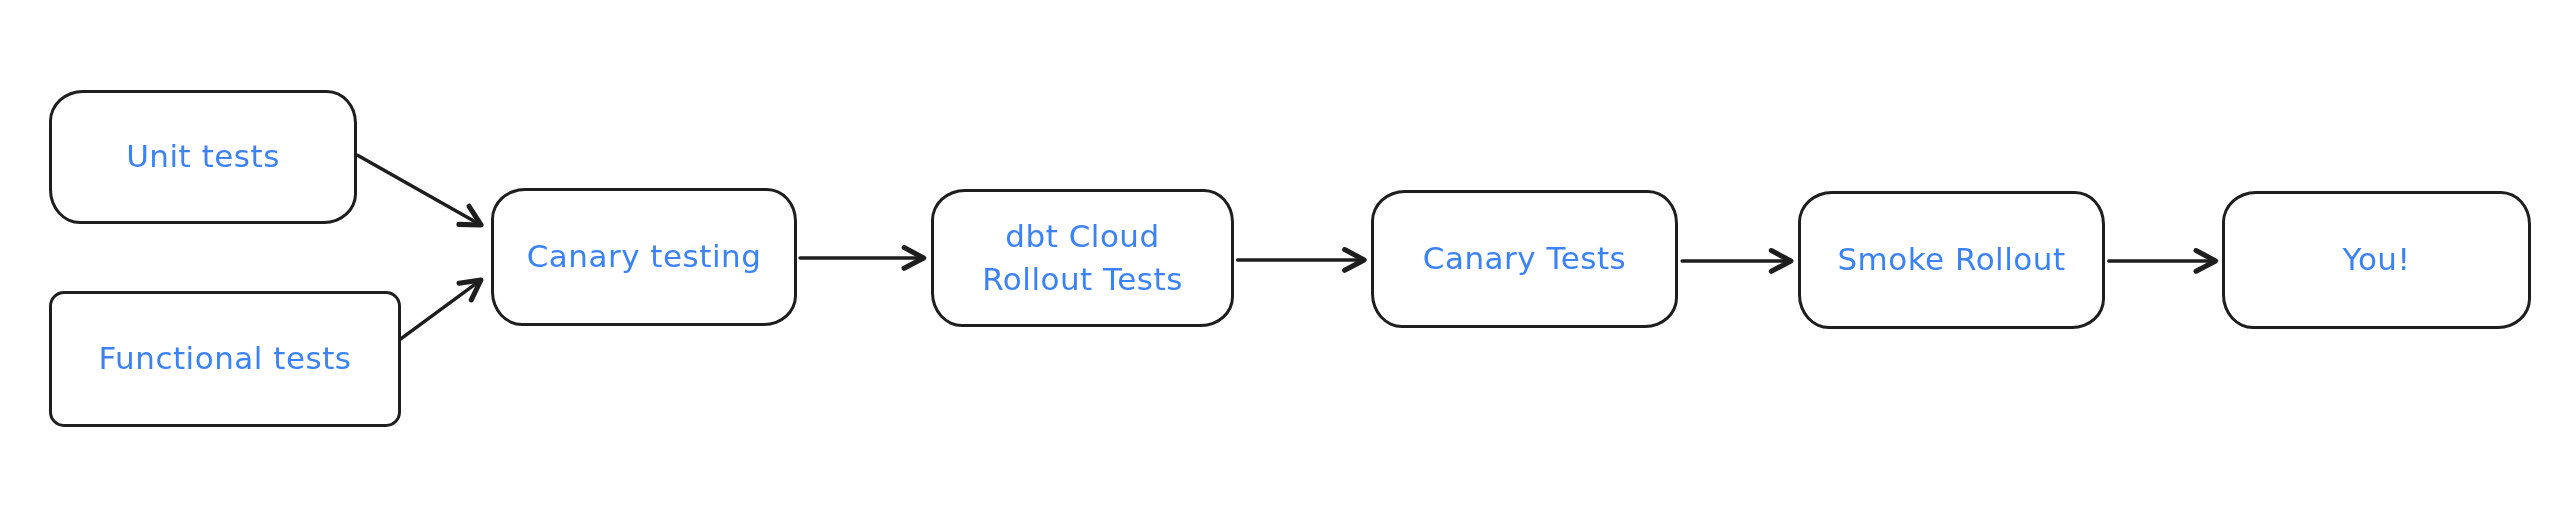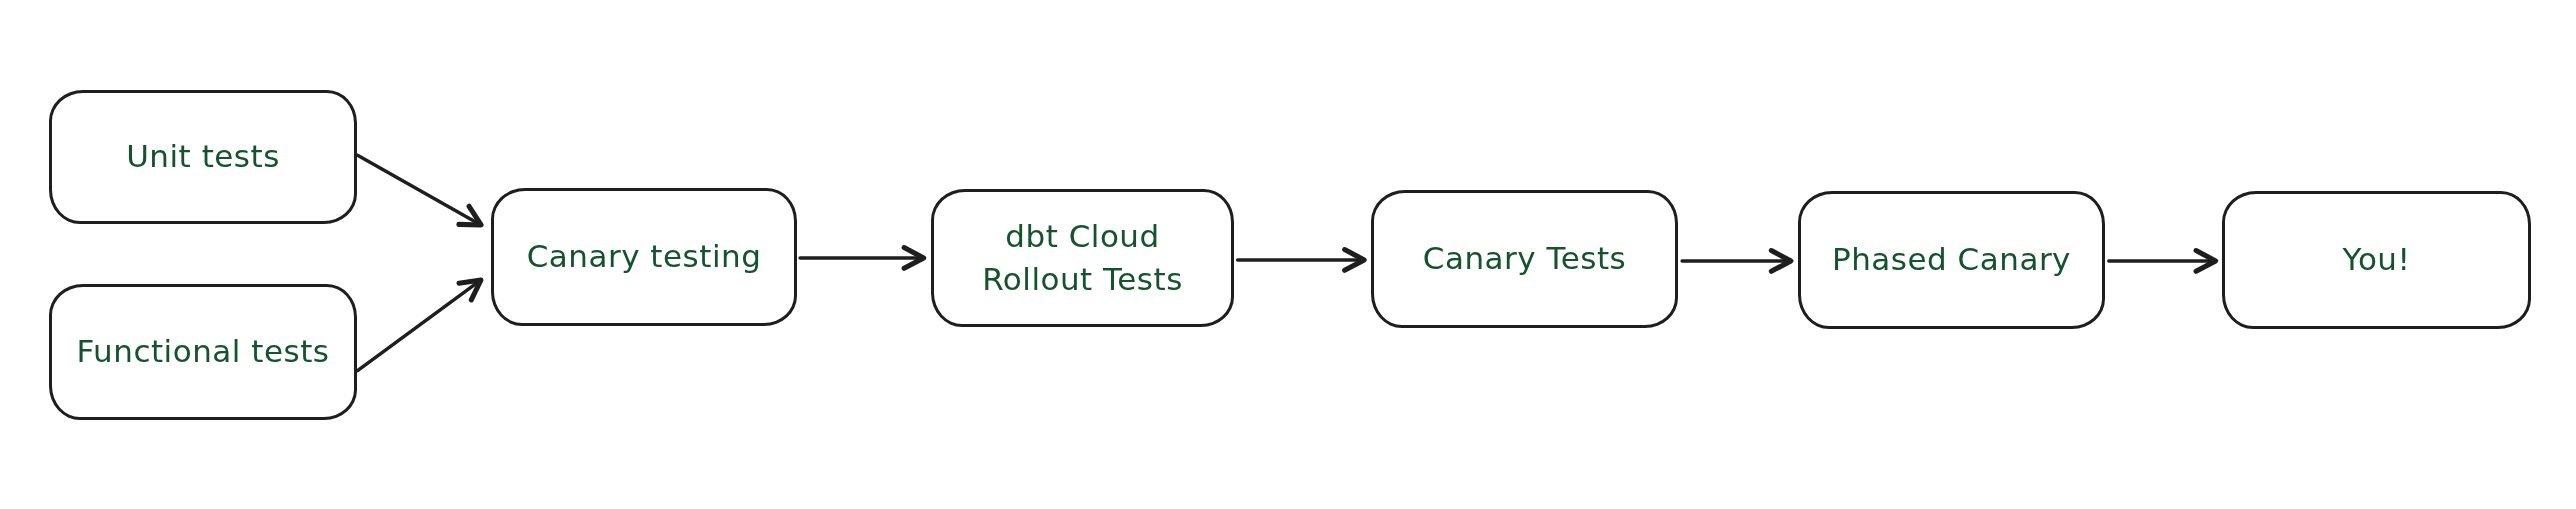--- a/index.html
+++ b/index.html
@@ -35,28 +35,28 @@
     display: flex;
     align-items: center;
     justify-content: center;
     text-align: center;
   }
   
   .node {
     border-radius: 34px 30px 33px 31px / 31px 33px 30px 34px;
   }
   .node-label {
-    color: #14532d;
+    color: #3b82f6;
     font-size: 31px;
     line-height: 1.4;
     letter-spacing: 0.5px;
     white-space: pre-line;
   }
   #node-unit       { left: 49px;   top: 90px;  width: 308px; height: 134px; }
-  #node-functional { left: 49px;   top: 284px; width: 308px; height: 136px; }
+  #node-functional { left: 49px;   top: 291px; width: 352px; height: 136px; border-radius: 15px; }
   #node-smoke      { left: 491px;  top: 188px; width: 306px; height: 138px; }
   #node-dbt        { left: 931px;  top: 189px; width: 303px; height: 138px; }
   #node-canary     { left: 1371px; top: 190px; width: 307px; height: 138px; }
   #node-phased     { left: 1798px; top: 191px; width: 307px; height: 138px; }
   #node-you        { left: 2222px; top: 191px; width: 309px; height: 138px; }
 </style>
 </head>
 <body>
 
 <div class="canvas">
@@ -90,21 +90,21 @@
   <div class="node" id="node-dbt">
     <span class="node-label">dbt Cloud
 Rollout Tests</span>
   </div>
 
   <div class="node" id="node-canary">
     <span class="node-label">Canary Tests</span>
   </div>
 
   <div class="node" id="node-phased">
-    <span class="node-label">Phased Canary</span>
+    <span class="node-label">Smoke Rollout</span>
   </div>
 
   <div class="node" id="node-you">
     <span class="node-label">You!</span>
   </div>
 
 </div>
 
 
 </body></html>

